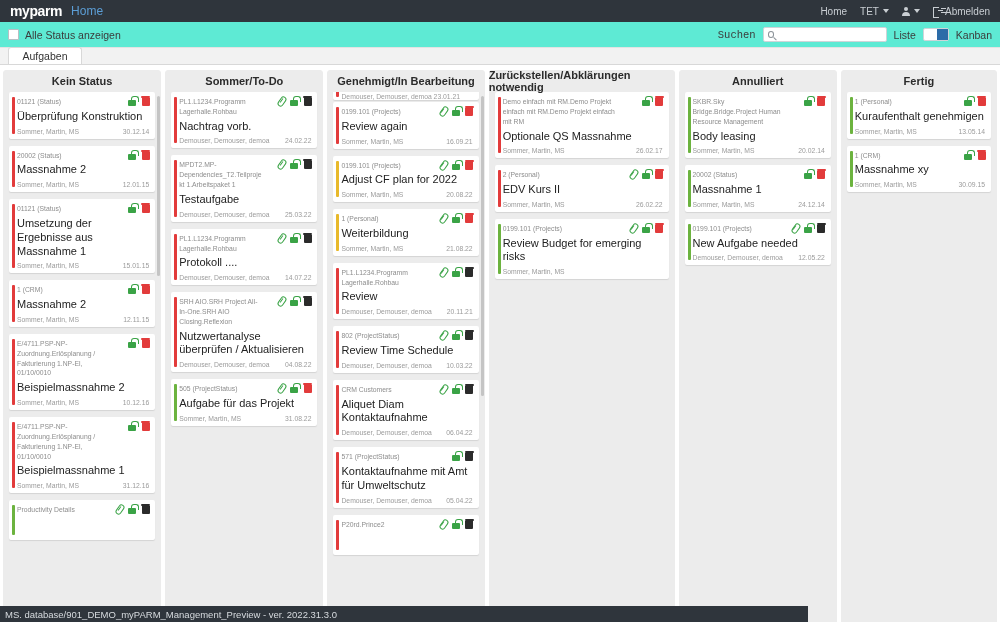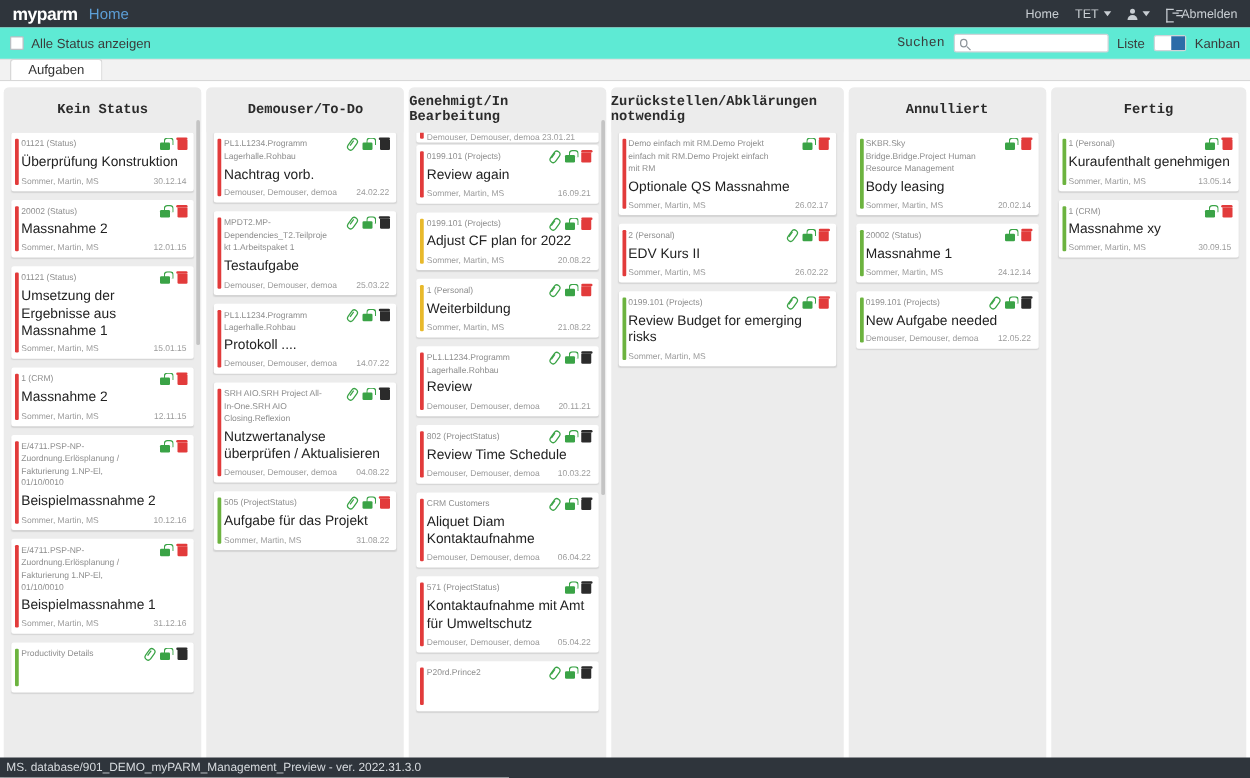--- a/index.html
+++ b/index.html
@@ -63,23 +63,23 @@
     background:#ffffff; height:575px; display:flex; gap:4px; padding:5px 3px 0 3px;
   }
   .col{
     background:#ececec; border-radius:4px; display:flex; flex-direction:column;
     padding:0 0 0 0; overflow:hidden; position:relative;
   }
   .col-c1{width:160px;} .col-c2{width:160px;} .col-c3{width:159px;}
   .col-c4{width:188px;} .col-c5{width:160px;} .col-c6{width:158px;}
 
   .col-head{
-    height:36px; display:flex; align-items:center; justify-content:center;
+    height:22px; display:flex; align-items:center; justify-content:center;
     font-size:11px; font-weight:bold; color:#2b2b2b; flex:0 0 auto;
-    background:#ececec; position:relative; z-index:3;font-family:Liberation Mono, monospace;
+    background:#ececec; position:relative; z-index:3;
   }
   .col-body{
     flex:1 1 auto; overflow:hidden; padding:0 6px 0 6px; position:relative;
   }
 
   
   .card{
     background:#ffffff; border-radius:2px; margin-bottom:7px; position:relative;
     padding:5px 6px 4px 8px; box-shadow:0 1px 1px rgba(0,0,0,.10);
     min-height:40px;
@@ -132,21 +132,21 @@
   .partial-card .ptext{font-size:6.8px;color:#9b9b9b;margin-top:9px;}
 
   
   .peek{ margin-bottom:0; }
 
   
   .scroll-hint{ position:absolute; right:1px; top:26px; width:3px; height:180px; background:#c4c4c4; border-radius:2px; z-index:4;}
 
   
   .statusbar{
-    position:absolute; left:0; bottom:0; width:1000px; height:16px; background:#2f353c;
+    position:absolute; left:0; bottom:0; width:808px; height:16px; background:#2f353c;
     color:#d7dbdf; font-size:9.5px; display:flex; align-items:center; padding-left:5px;
   }
 </style>
 </head>
 <body>
 
 <div class="topbar">
   <div class="brand">
     <span class="b1">myparm</span>
   </div>
@@ -279,21 +279,21 @@
             <i class="ic ic-clip"></i>
             <i class="ic ic-lock"></i>
             <i class="ic ic-trash dark"></i>
           </div>
           <div class="ref wide">Productivity Details</div>
         </div>
       </div>
       <div class="scroll-hint"></div>
     </div>
     <div class="col col-c2">
-      <div class="col-head">Demouser/To-Do</div>
+      <div class="col-head">Sommer/To-Do</div>
       <div class="col-body">
         <div class="card">
           <span class="bar" style="background: rgb(226, 59, 59);"></span>
           <div class="icons">
             <i class="ic ic-clip"></i>
             <i class="ic ic-lock"></i>
             <i class="ic ic-trash dark"></i>
           </div>
           <div class="ref wide">PL1.L1234.Programm Lagerhalle.Rohbau</div>
           <div class="title">Nachtrag vorb.</div>

